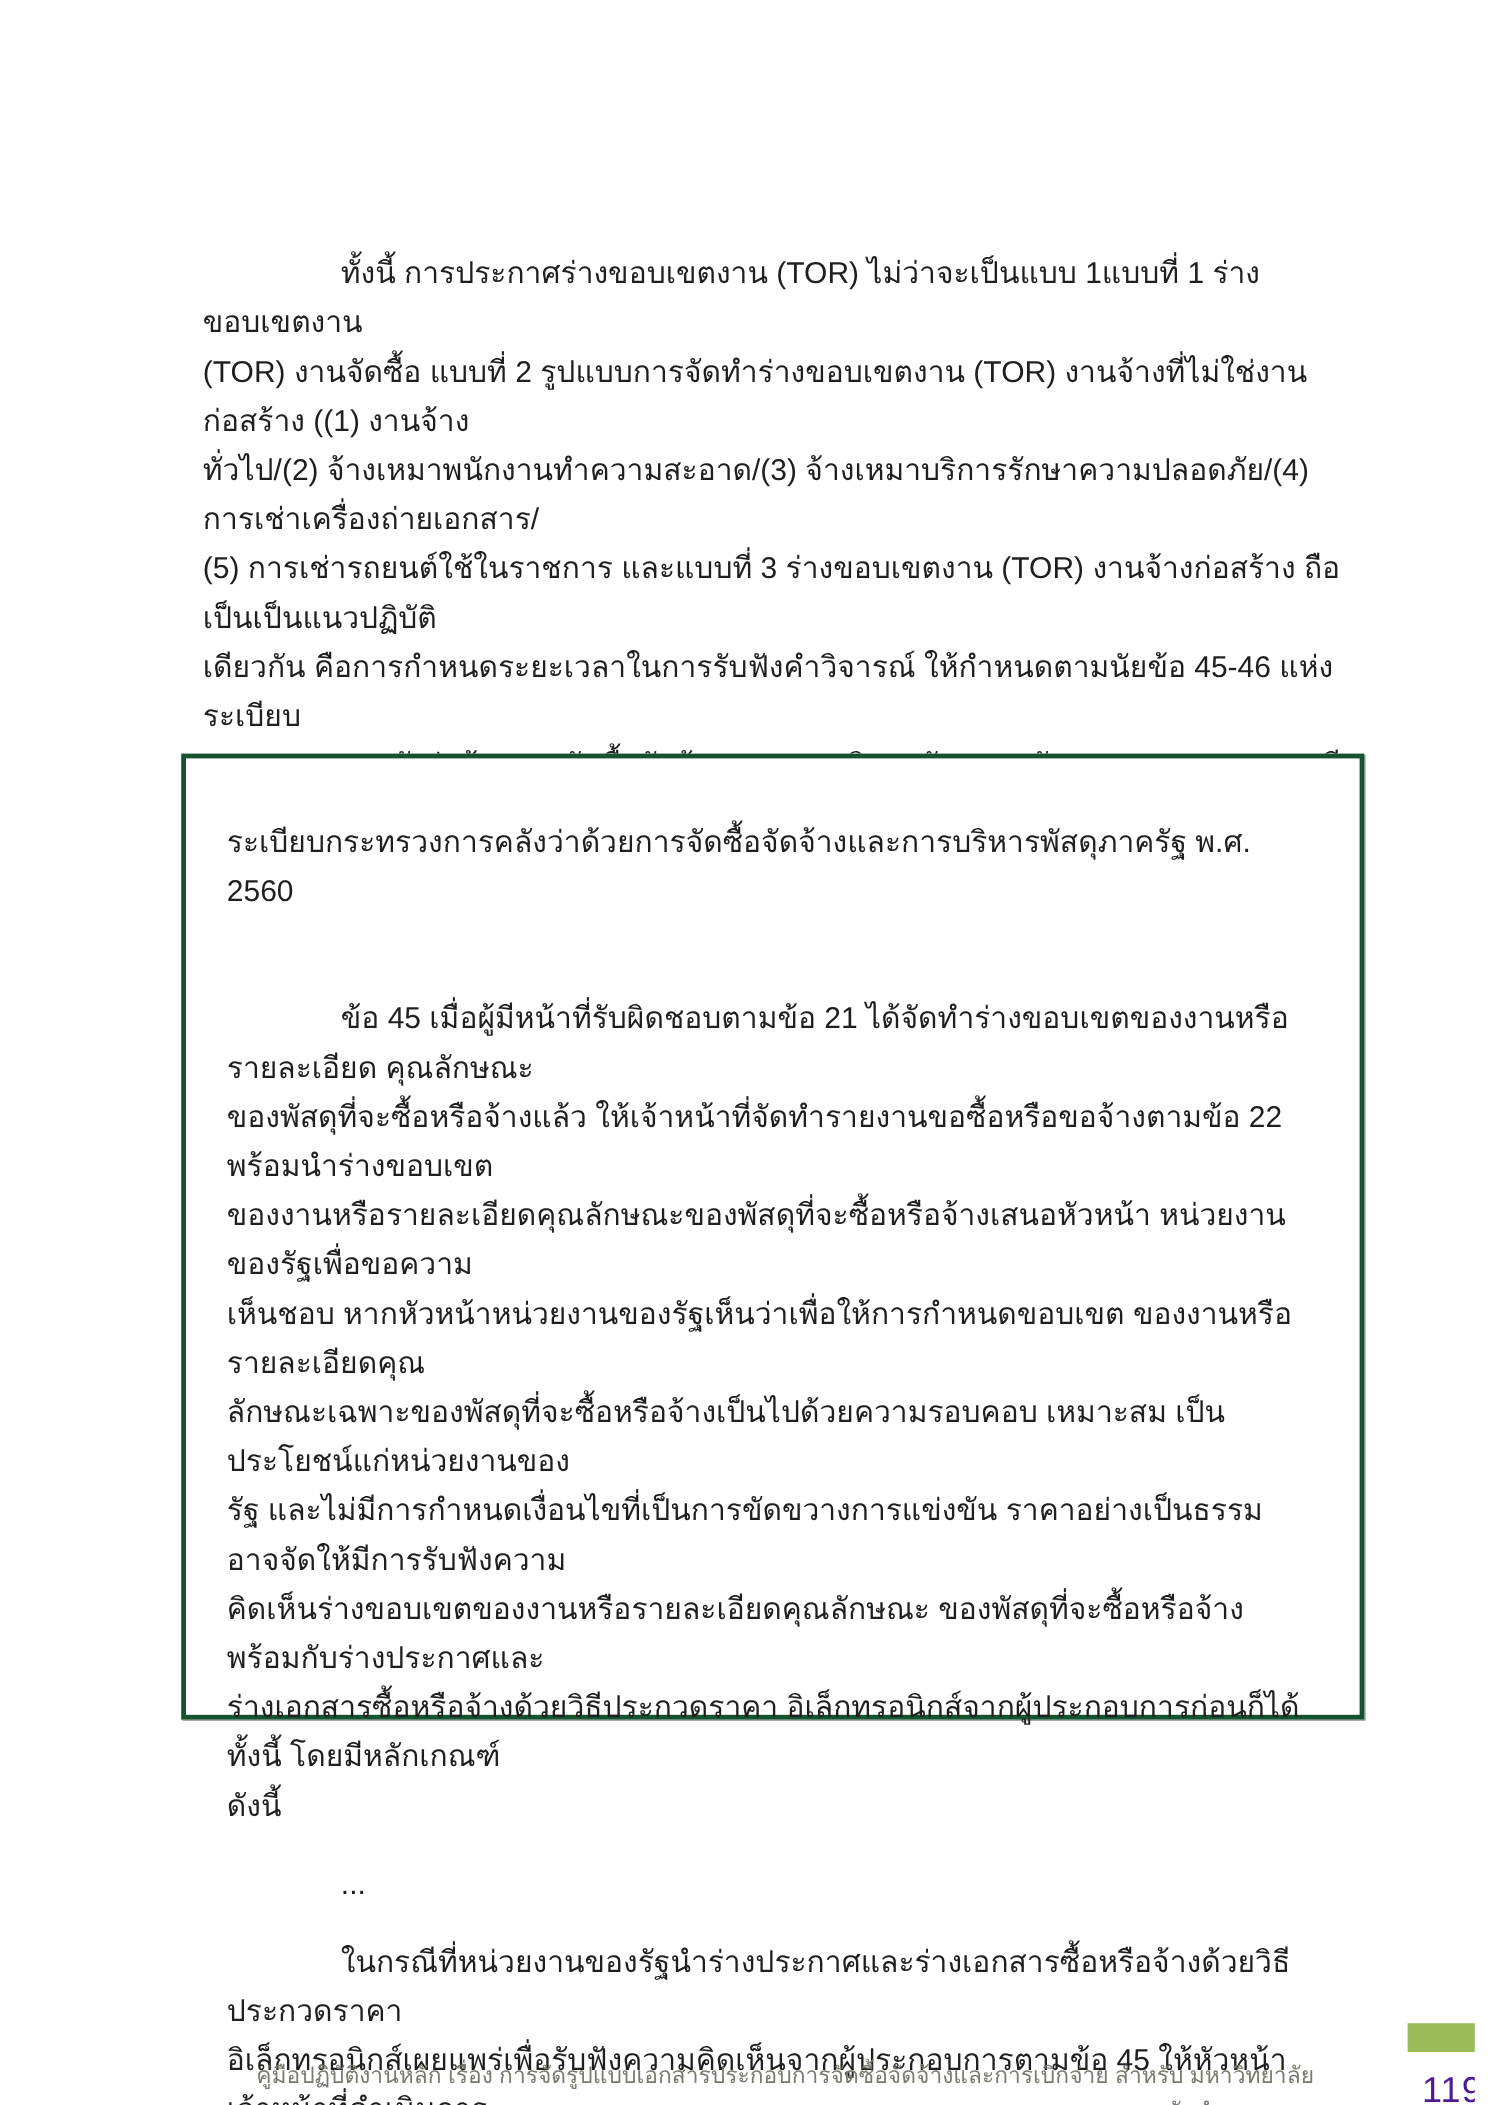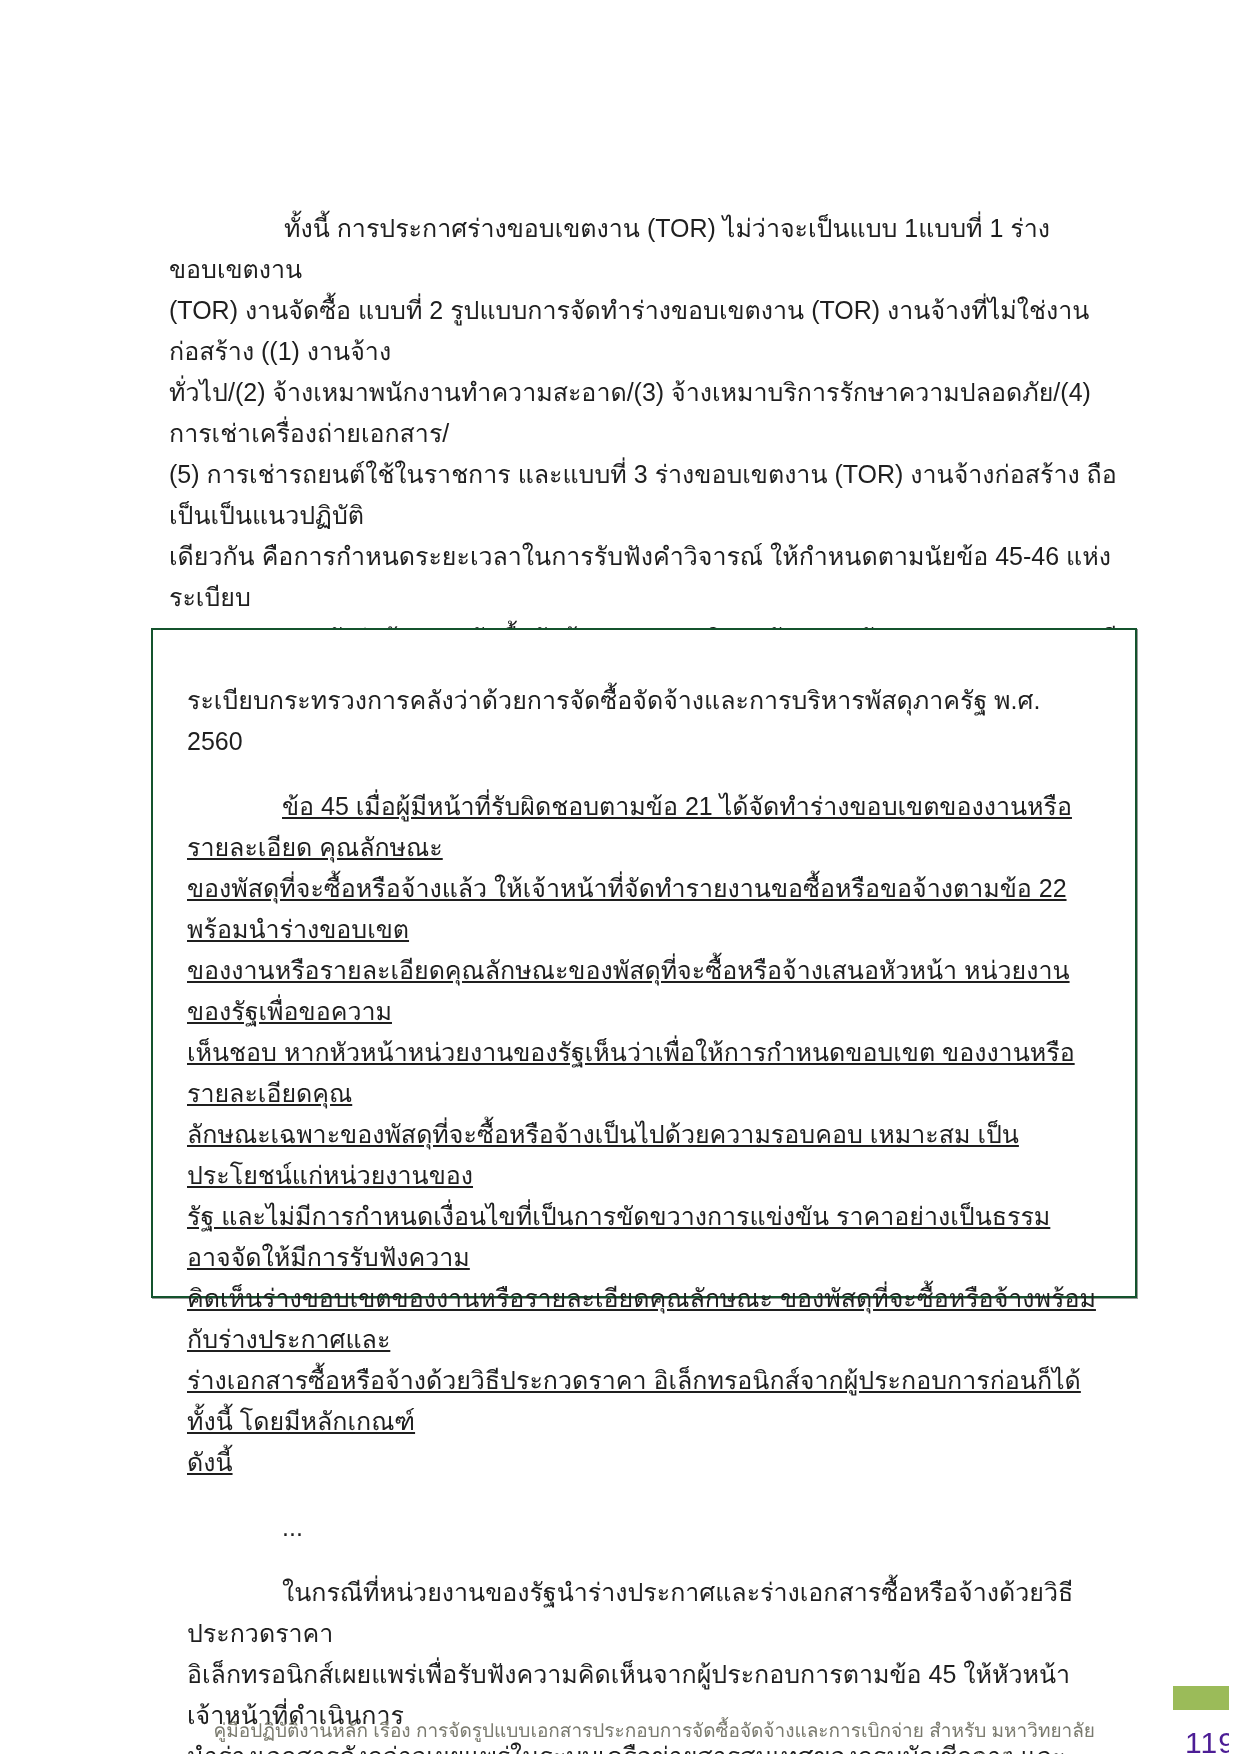--- a/index.html
+++ b/index.html
@@ -25,34 +25,34 @@
     left: 133px;
     top: 172px;
     width: 984px;
     text-indent: 115px;
   }
   .reg-box {
     position: absolute;
     left: 127px;
     top: 604px;
     width: 986px;
-    height: 670px;
-    border: 2px solid #14532d;
+    height: 805px;
+    border: 4px solid #14532d;
     box-shadow: 1px 1px 0 #9a9a9a;
     padding: 38px 24px 0 22px;
     background: #ffffff;
   }
   .box-title {
     font-size: 25px;
     line-height: 41px;
     color: #1f1f1f;
   }
   .clause-45 {
+    margin-top: 41px;
     text-indent: 95px;
-    text-decoration: underline;
   }
   .ellipsis-line, .clause-46-heading {
     font-size: 25px;
     line-height: 41px;
     text-indent: 95px;
     color: #1f1f1f;
   }
   .clause-46 {
     text-indent: 95px;
   }

